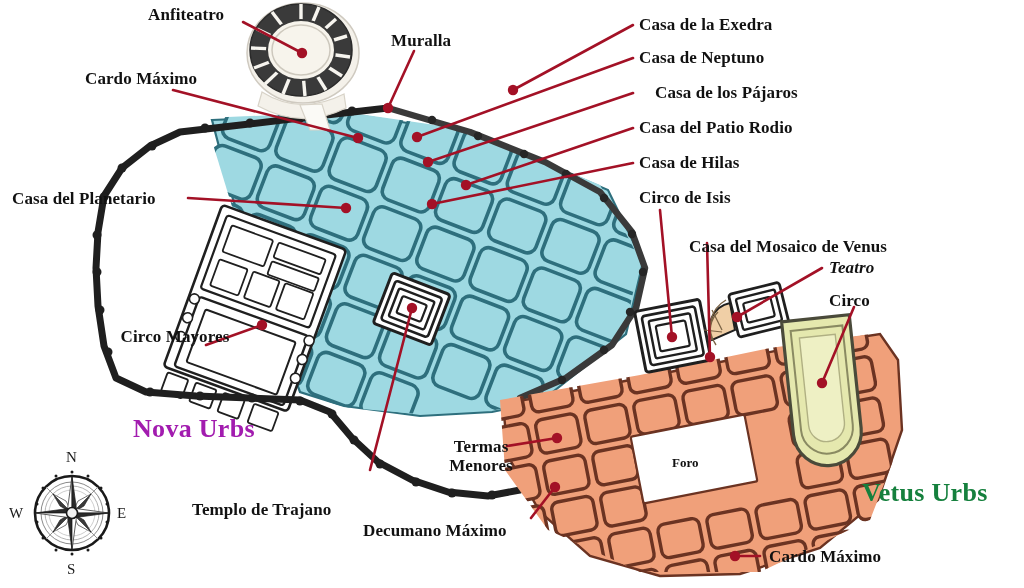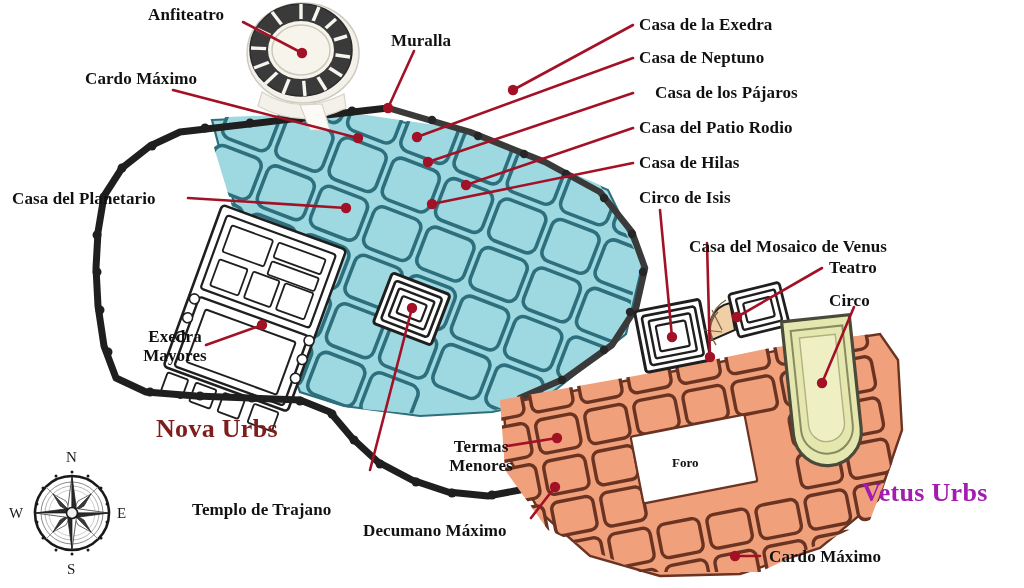--- a/index.html
+++ b/index.html
@@ -423,44 +423,44 @@
         <path d="M 72,550 L 77,513 L 72,513 Z" fill="#ffffff"></path>
         <path d="M 35,513 L 72,508 L 72,513 Z" fill="#2a2a2a"></path>
         <path d="M 35,513 L 72,518 L 72,513 Z" fill="#ffffff"></path>
         <path d="M 109,513 L 72,508 L 72,513 Z" fill="#ffffff"></path>
         <path d="M 109,513 L 72,518 L 72,513 Z" fill="#2a2a2a"></path>
       </g>
       <circle cx="72" cy="513" r="5.5" fill="#f2f2f2" stroke="#1a1a1a" stroke-width="1.6"></circle>
     </g>
   </svg>
 
-  <div class="region-label" style="left: 133px; top: 414px; color: #7f1d1d; margin-left: 23px;">Nova Urbs</div>
-  <div class="region-label" style="left: 862px; top: 478px; color: #a21caf;">Vetus Urbs</div>
+  <div class="region-label" style="left: 133px; top: 414px; color: #a21caf;">Nova Urbs</div>
+  <div class="region-label" style="left: 862px; top: 478px; color: #15803d;">Vetus Urbs</div>
 
   <div class="inmap-label" style="left:672px; top:455px;">Foro</div>
 
   <div class="compass-letter" style="left:66px; top:449px;">N</div>
   <div class="compass-letter" style="left:117px; top:505px;">E</div>
   <div class="compass-letter" style="left:67px; top:561px;">S</div>
   <div class="compass-letter" style="left:9px; top:505px;">W</div>
 
   <div id="annotation-labels">
       <div class="label" style="left: 148px; top: 5px;">Anfiteatro</div>
       <div class="label" style="left: 391px; top: 31px;">Muralla</div>
       <div class="label" style="left: 85px; top: 69px;">Cardo Máximo</div>
       <div class="label" style="left: 12px; top: 189px;">Casa del Planetario</div>
       <div class="label" style="left: 639px; top: 15px;">Casa de la Exedra</div>
       <div class="label" style="left: 639px; top: 48px;">Casa de Neptuno</div>
       <div class="label" style="left: 639px; top: 83px; margin-left: 16px;">Casa de los Pájaros</div>
       <div class="label" style="left: 639px; top: 118px;">Casa del Patio Rodio</div>
       <div class="label" style="left: 639px; top: 153px;">Casa de Hilas</div>
       <div class="label" style="left: 639px; top: 188px;">Circo de Isis</div>
       <div class="label" style="left: 689px; top: 208px; margin-top: 29px;">Casa del Mosaico de Venus</div>
-      <div class="label" style="left: 829px; top: 258px;">Teatro</div>
+      <div class="label" style="left: 829px; top: 258px; font-style: italic;">Teatro</div>
       <div class="label" style="left: 829px; top: 291px;">Circo</div>
-      <div class="label two-line" style="left: 120px; top: 327px; width: 110px;">Exedra Mayores</div>
+      <div class="label two-line" style="left: 120px; top: 327px; width: 110px;">Circo Mayores</div>
       <div class="label" style="left: 192px; top: 472px; margin-top: 28px;">Templo de Trajano</div>
       <div class="label two-line" style="left: 426px; top: 437px; width: 110px;">Termas Menores</div>
       <div class="label" style="left: 363px; top: 521px;">Decumano Máximo</div>
       <div class="label" style="left: 769px; top: 547px;">Cardo Máximo</div>
     </div>
 
 </div>
 
 </body></html>

